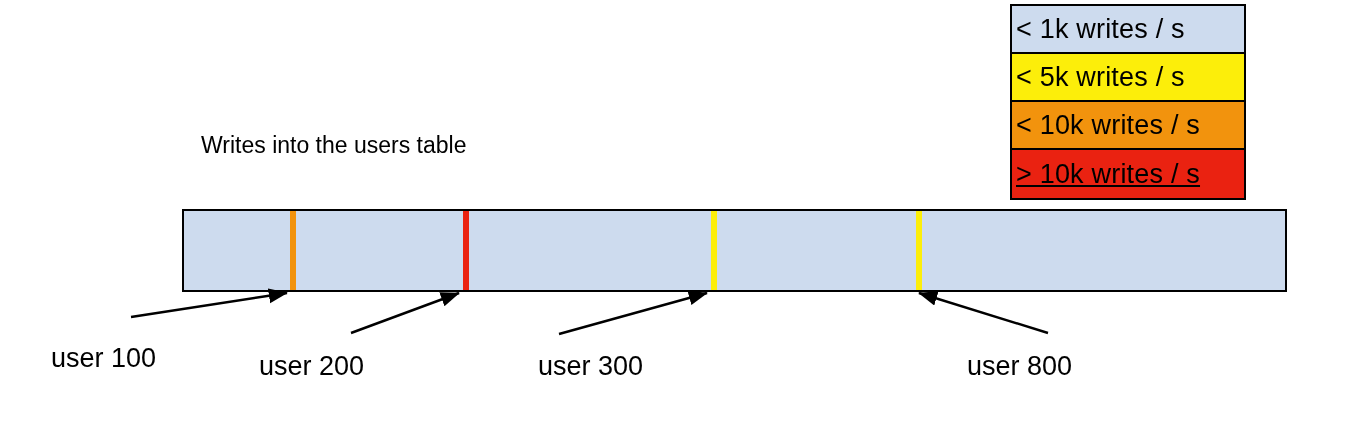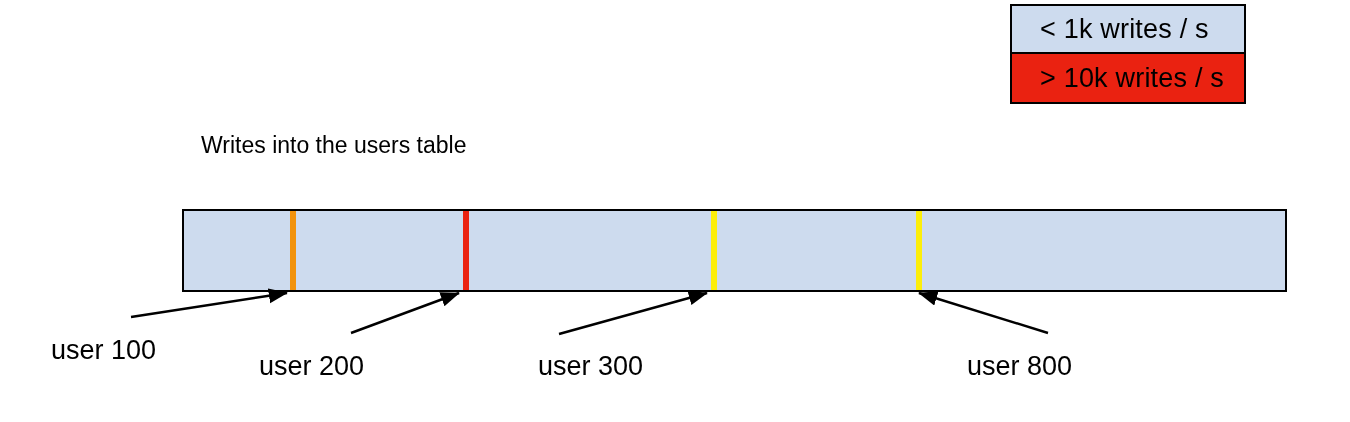--- a/index.html
+++ b/index.html
@@ -24,27 +24,27 @@
     width: 236px;
     border: 2px solid #000000;
     box-sizing: border-box;
   }
   .legend-row {
     height: 48px;
     box-sizing: border-box;
     border-bottom: 2px solid #000000;
     display: flex;
     align-items: center;
-    padding-left: 28px;
+    padding-left: 4px;
     font-size: 27px;
     line-height: 1;
     letter-spacing: 0.2px;
     white-space: nowrap;
   }
-  .legend-row:last-child { border-bottom: none; }
+  .legend-row:last-child { border-bottom: none; text-decoration: underline; }
 
   
   #chart-title {
     position: absolute;
     left: 201px;
     top: 134px;
     font-size: 23px;
     line-height: 1;
     white-space: nowrap;
   }
@@ -84,20 +84,26 @@
     white-space: nowrap;
   }
 </style>
 </head>
 <body>
 
 <div id="legend">
   <div class="legend-row" style="background: rgb(205, 219, 238);">
     <span>&lt; 1k writes / s</span>
   </div>
+  <div class="legend-row" style="background: rgb(252, 238, 10);">
+    <span>&lt; 5k writes / s</span>
+  </div>
+  <div class="legend-row" style="background: rgb(242, 147, 13);">
+    <span>&lt; 10k writes / s</span>
+  </div>
   <div class="legend-row" style="background: rgb(234, 34, 17);">
     <span>&gt; 10k writes / s</span>
   </div>
 </div>
 
 <div id="chart-title">Writes into the users table</div>
 
 <div id="bar" style="background: rgb(205, 219, 238);">
   <div class="marker" style="left: 106px; background: rgb(242, 147, 13);"></div>
   <div class="marker" style="left: 279px; background: rgb(234, 34, 17);"></div>
@@ -110,16 +116,16 @@
     <marker id="ah" markerWidth="9" markerHeight="9" refX="7.6" refY="3.1" orient="auto" markerUnits="strokeWidth">
       <path d="M0,0 L8,3.1 L0,6.2 z" fill="#000000"></path>
     </marker>
   </defs>
   <line x1="131" y1="317" x2="287" y2="293" stroke="#000000" stroke-width="2.4" marker-end="url(#ah)"></line>
   <line x1="351" y1="333" x2="459" y2="293" stroke="#000000" stroke-width="2.4" marker-end="url(#ah)"></line>
   <line x1="559" y1="334" x2="707" y2="293" stroke="#000000" stroke-width="2.4" marker-end="url(#ah)"></line>
   <line x1="1048" y1="333" x2="919" y2="293" stroke="#000000" stroke-width="2.4" marker-end="url(#ah)"></line>
 </svg>
 
-<div class="user-label" style="left:51px; top:337px;">user 100</div>
+<div class="user-label" style="left:51px; top:345px;">user 100</div>
 <div class="user-label" style="left:259px; top:353px;">user 200</div>
 <div class="user-label" style="left:494px; top:353px;margin-left:44px;">user 300</div>
 <div class="user-label" style="left:967px; top:353px;">user 800</div>
 
 </body></html>

